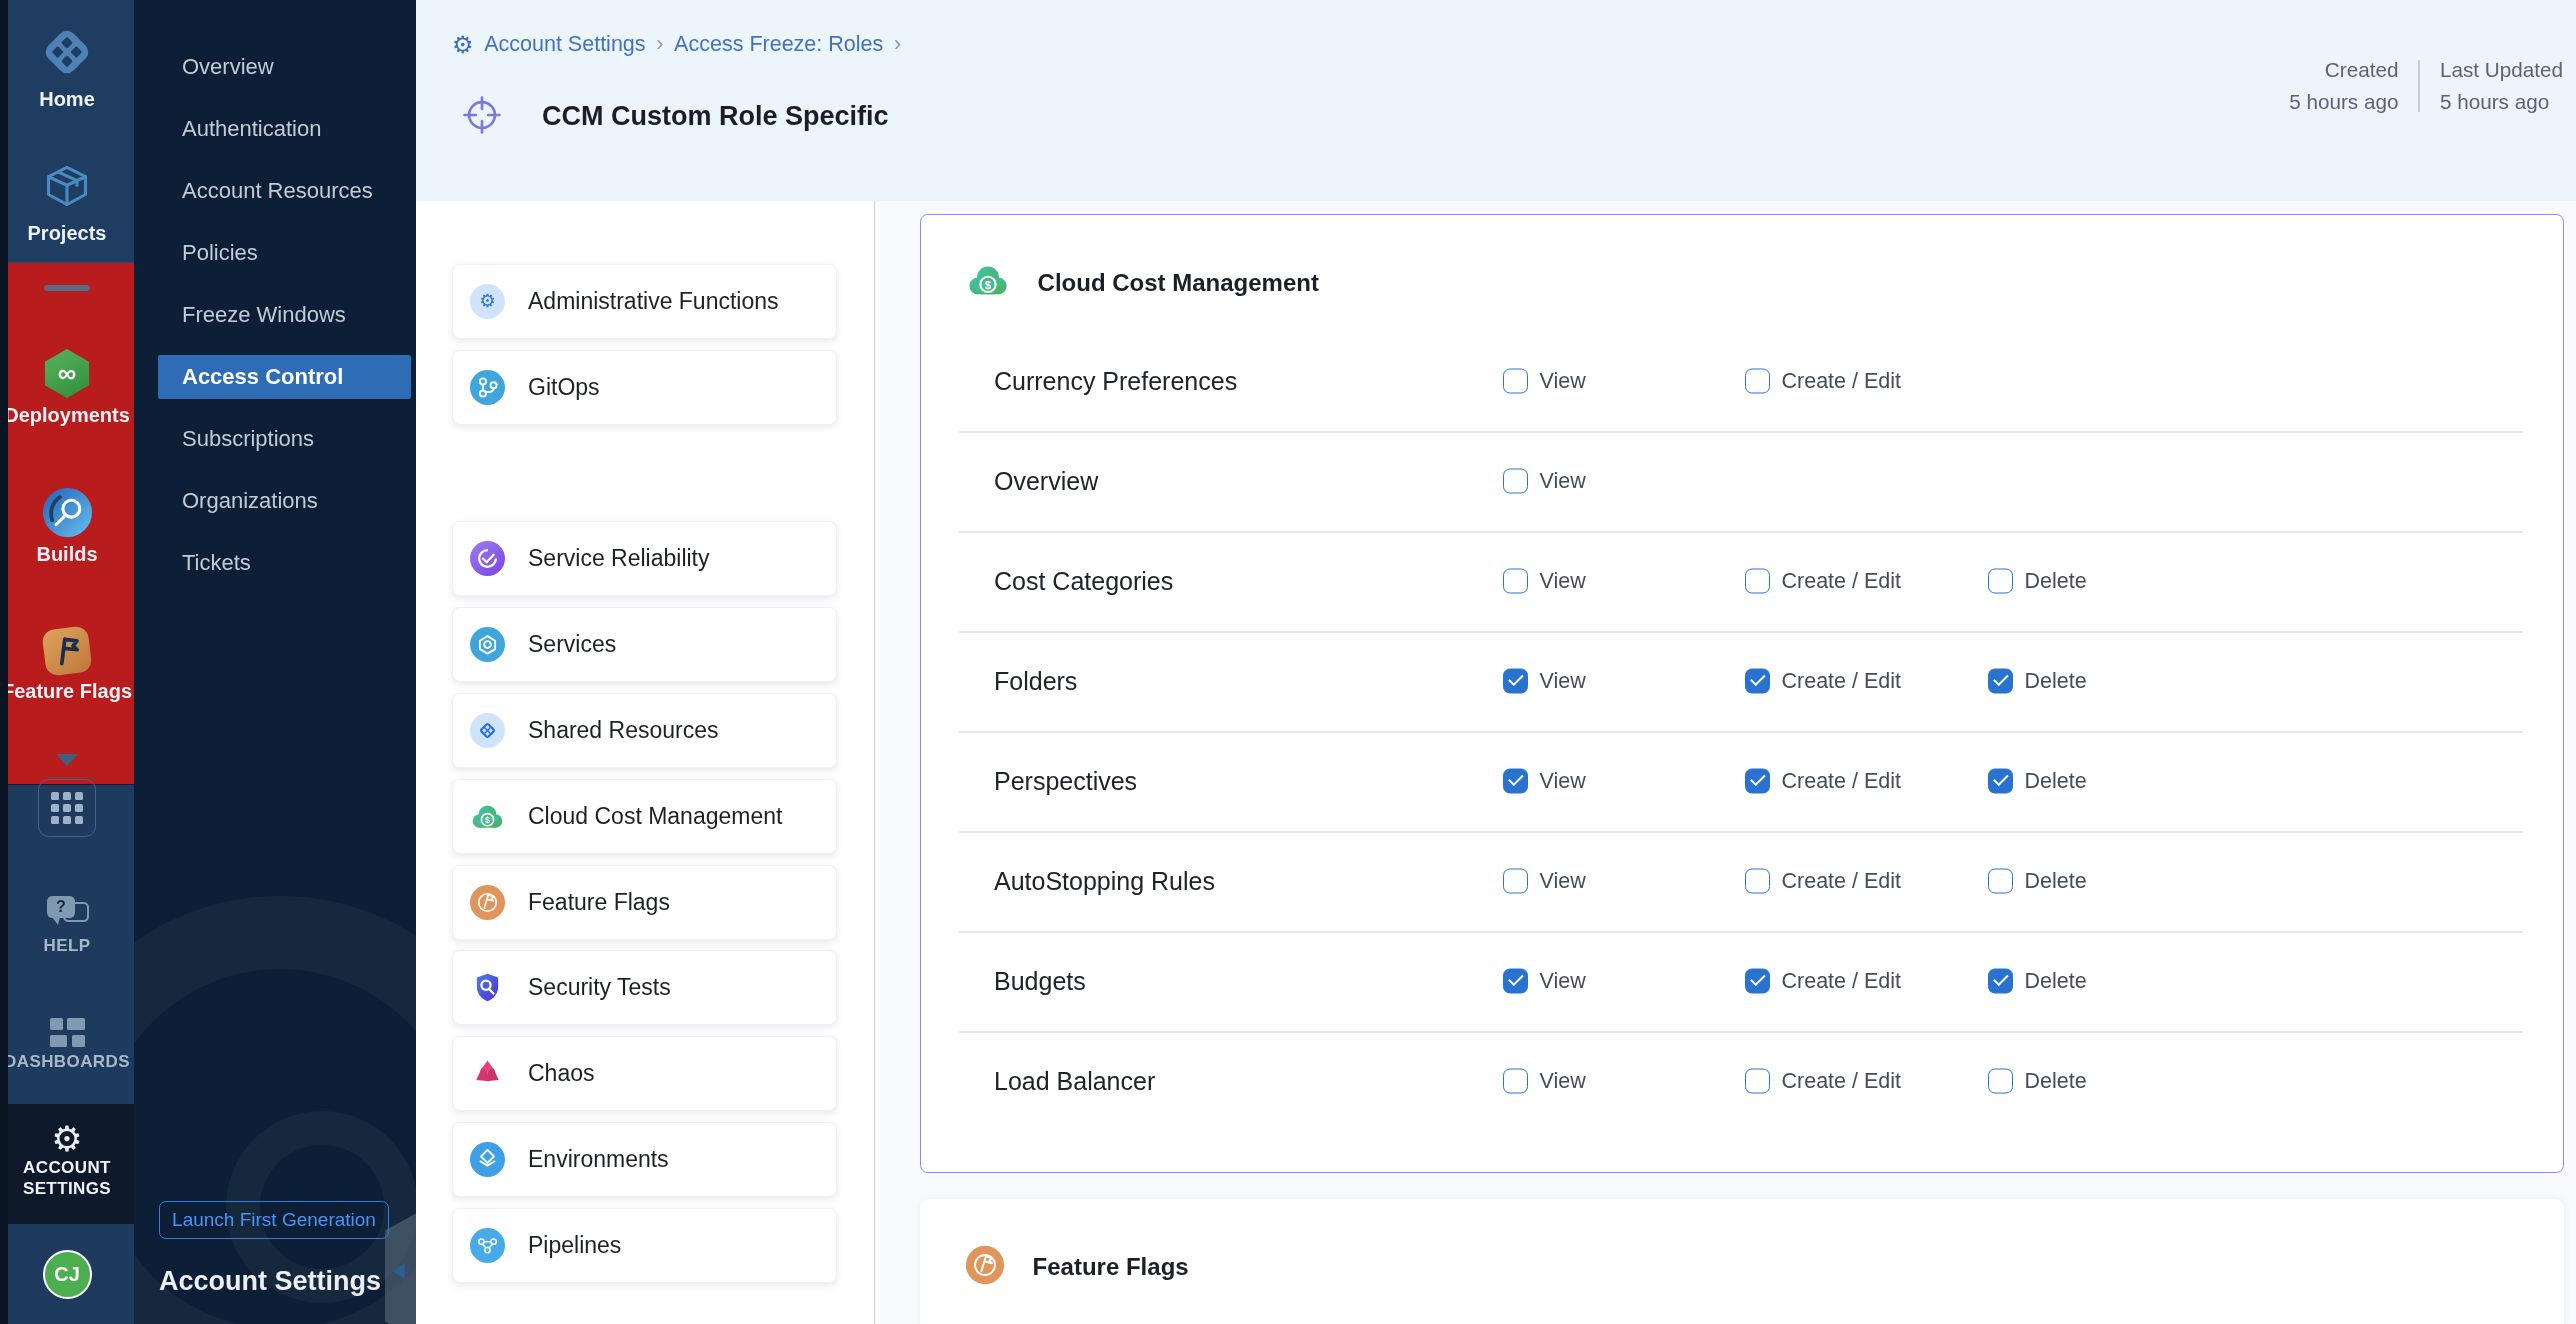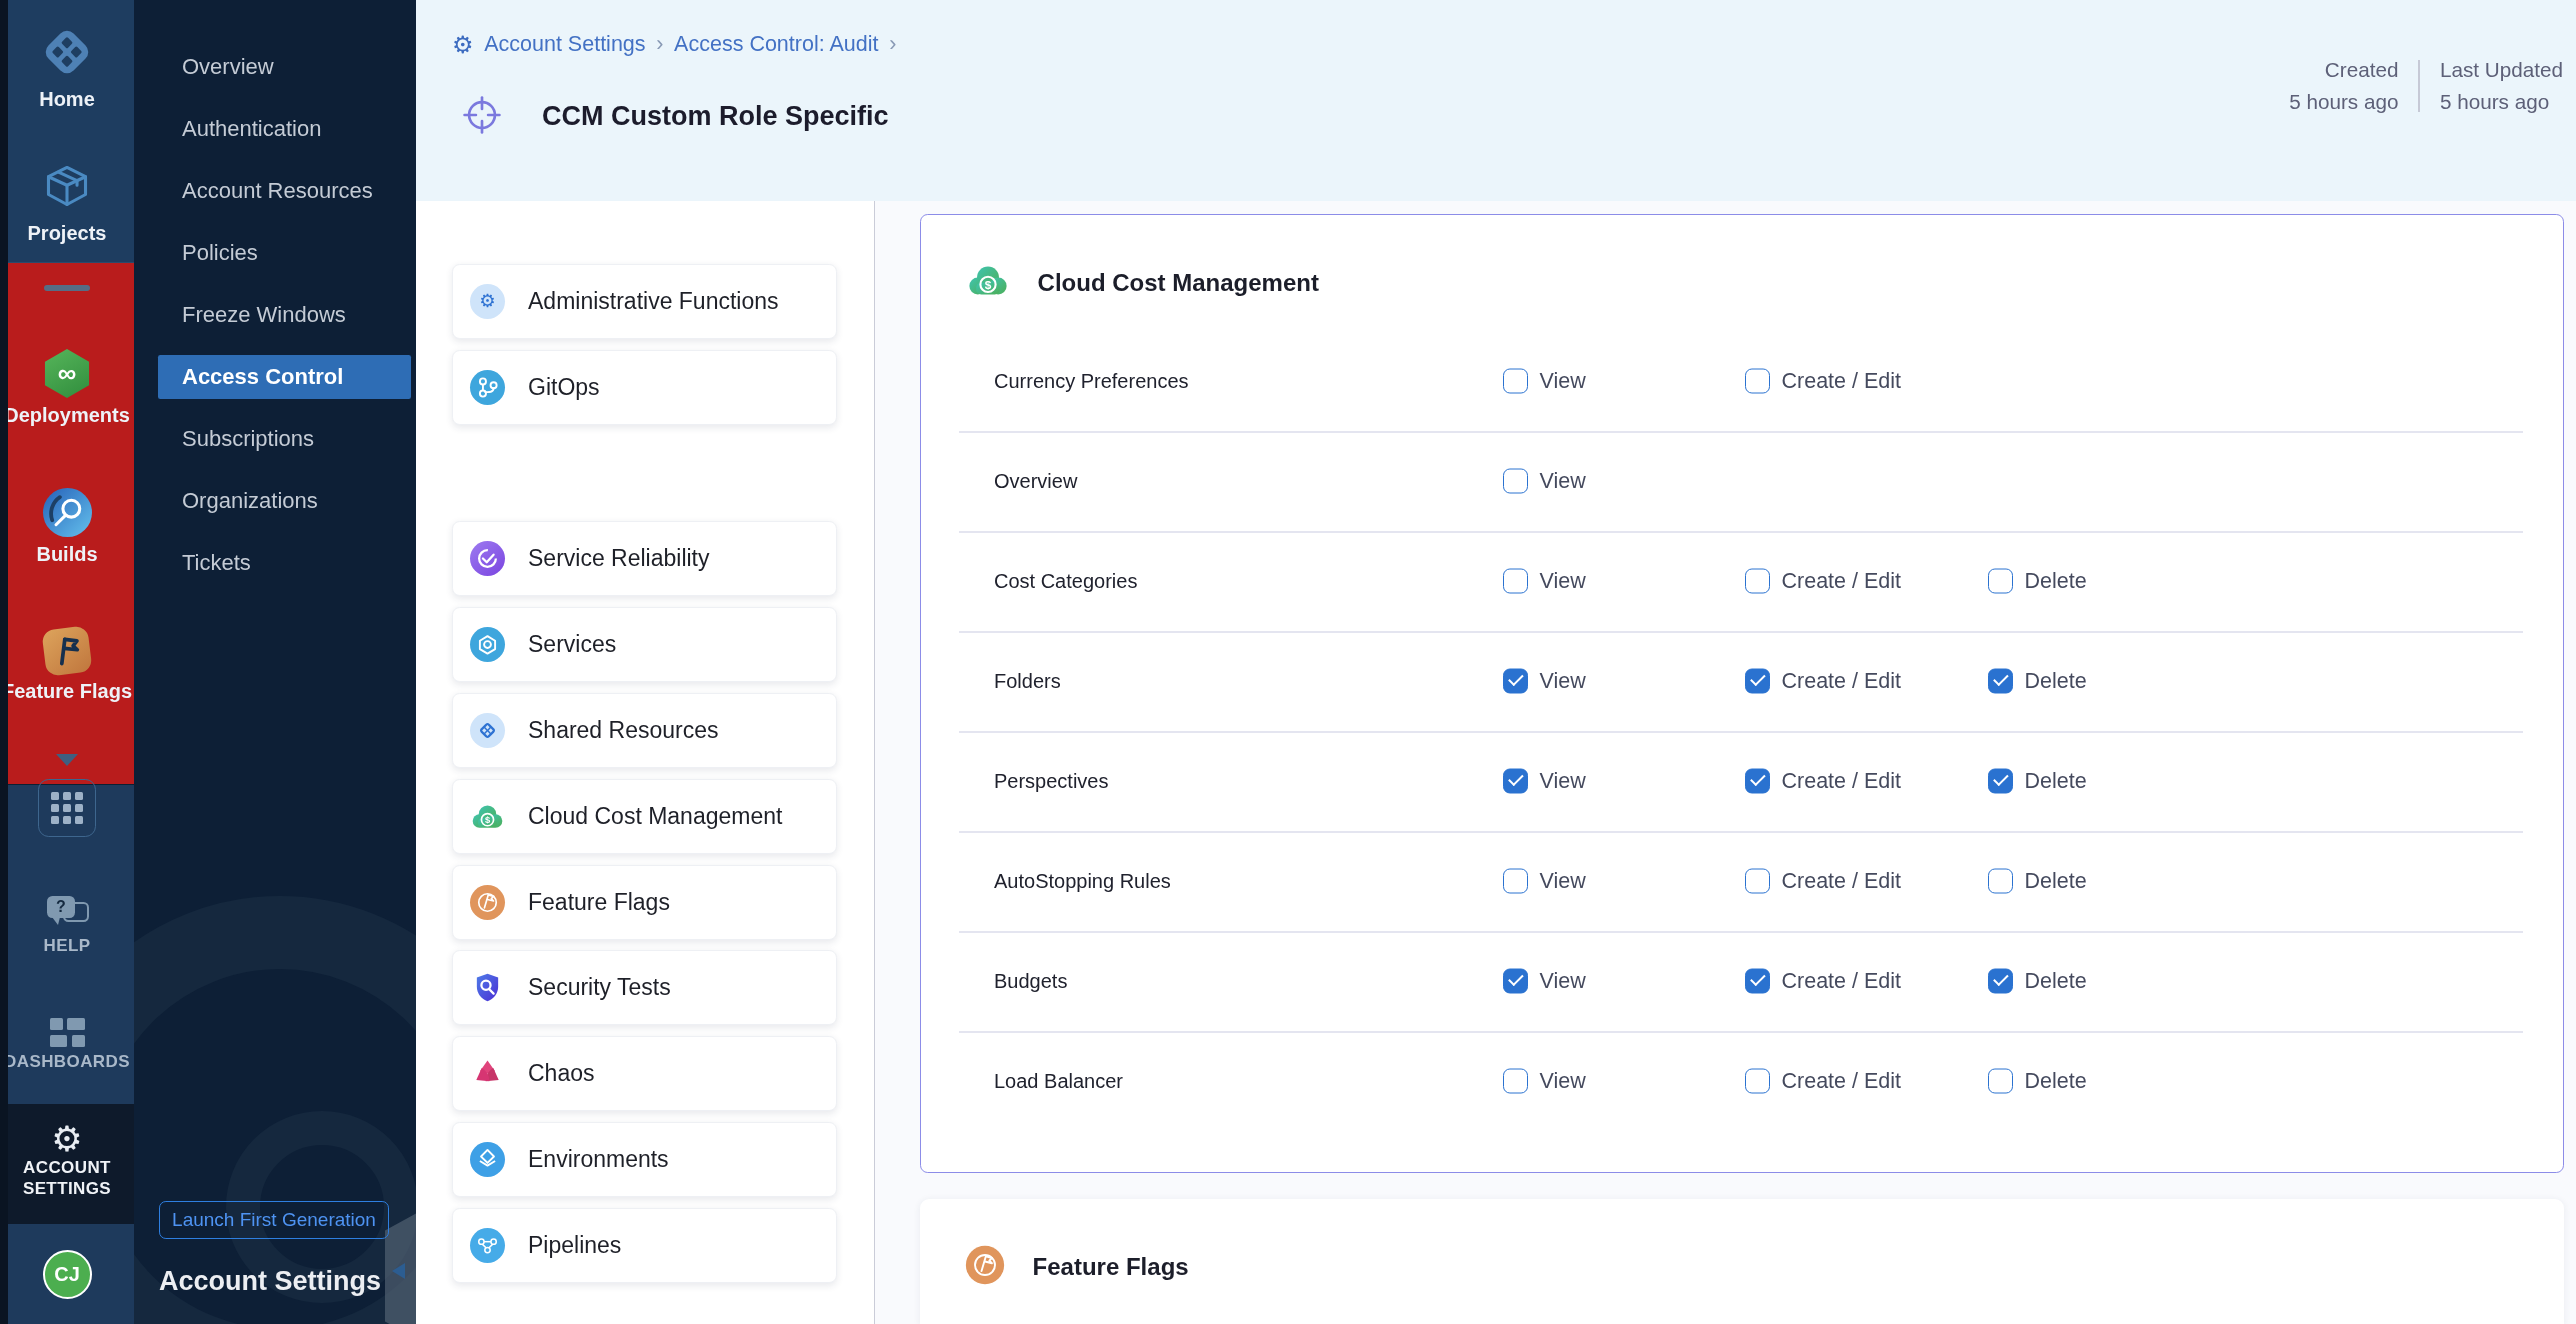--- a/index.html
+++ b/index.html
@@ -87,21 +87,21 @@
   .admin-gear-glyph { font-size:18.4px; color:#2e72d2; line-height:1; }
 
   
   #mainarea { position:absolute; left:875px; top:201px; width:1701px; height:1123px; background:#f9fafd; z-index:2; }
   #perm-panel { position:absolute; left:45px; top:13px; width:1644px; height:959px; background:#fff; border:1.5px solid #8c8ce8; border-radius:7.7px; }
   .panel-head { position:absolute; left:0; top:0; height:135px; display:flex; align-items:center; padding-left:45px; gap:27.6px; }
   .panel-title { font-size:24px; font-weight:bold; color:#1c1e2a; }
   .rows-wrap { position:absolute; left:0; top:116px; width:100%; }
   .perm-row { position:relative; height:100px; }
   .perm-row + .perm-row::before { content:""; position:absolute; left:38px; right:40px; top:0; height:1.5px; background:#e4e5f0; }
-  .res-label { position:absolute; left:73px; top:50%; transform:translateY(-50%); font-size:20px; color:#20222e; }
+  .res-label { position:absolute; left:73px; top:50%; transform:translateY(-50%); font-size:25px; color:#20222e; }
   .slot { position:absolute; top:50%; transform:translateY(-50%); display:flex; align-items:center; gap:11.5px; }
   .slot.v { left:582px; } .slot.c { left:824px; } .slot.d { left:1067px;text-align:center; }
   .cb { width:25px; height:25px; border:1.9px solid #2a72d0; border-radius:6.9px; background:#fff; display:inline-block; cursor:pointer; }
   .cb.checked { background:#2a72d0; }
   .cb.checked::after { content:""; display:block; width:11.5px; height:6.1px; border-left:2.7px solid #fff; border-bottom:2.7px solid #fff;
                        transform:rotate(-45deg); margin:5.4px 0 0 4.6px; }
   .cb-label { font-size:21.5px; color:#454a5e; }
   #ff-card { position:absolute; left:45px; top:998px; width:1644px; height:125px; background:#fff; border-radius:9.2px 9.2px 0 0;
              box-shadow:0 1.5px 7.7px rgba(40,48,80,.08); }
 </style>
@@ -260,21 +260,21 @@
     <div id="subnav-title">Account Settings</div>
   </nav>
 
   <div id="collapse-arrow"></div>
 
   <header id="topbar">
     <div class="crumbs">
       <span class="crumb-gear">⚙</span>
       <span class="crumb-link">Account Settings</span>
       <span class="crumb-sep">›</span>
-      <span class="crumb-link">Access Control: Audit</span>
+      <span class="crumb-link">Access Freeze: Roles</span>
       <span class="crumb-sep">›</span>
     </div>
     <div class="title-row">
       <span>
         <svg width="44" height="44" viewBox="0 0 58 58" fill="none" stroke="#7b79de" stroke-width="3.5" stroke-linecap="round">
           <circle cx="29" cy="29" r="17"></circle>
           <path d="M29 6 L29 21"></path>
             <path d="M29 37 L29 52"></path>
             <path d="M6 29 L21 29"></path>
             <path d="M37 29 L52 29"></path>

